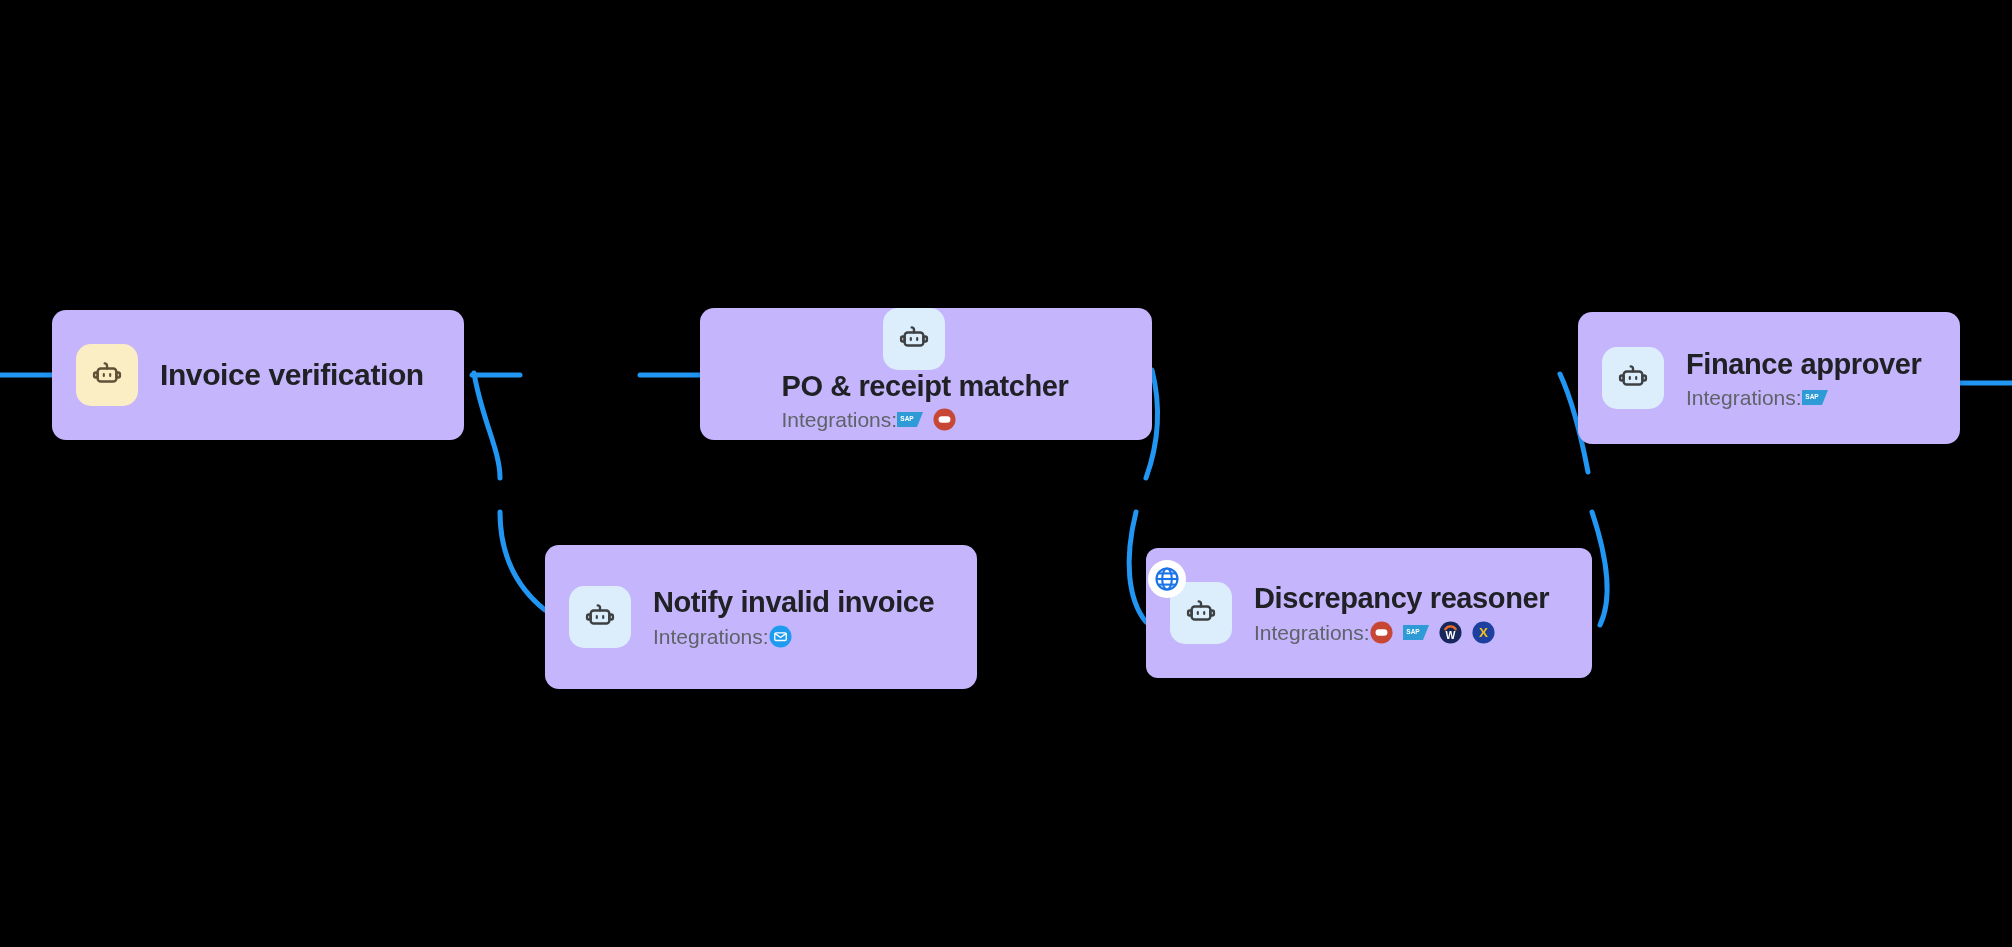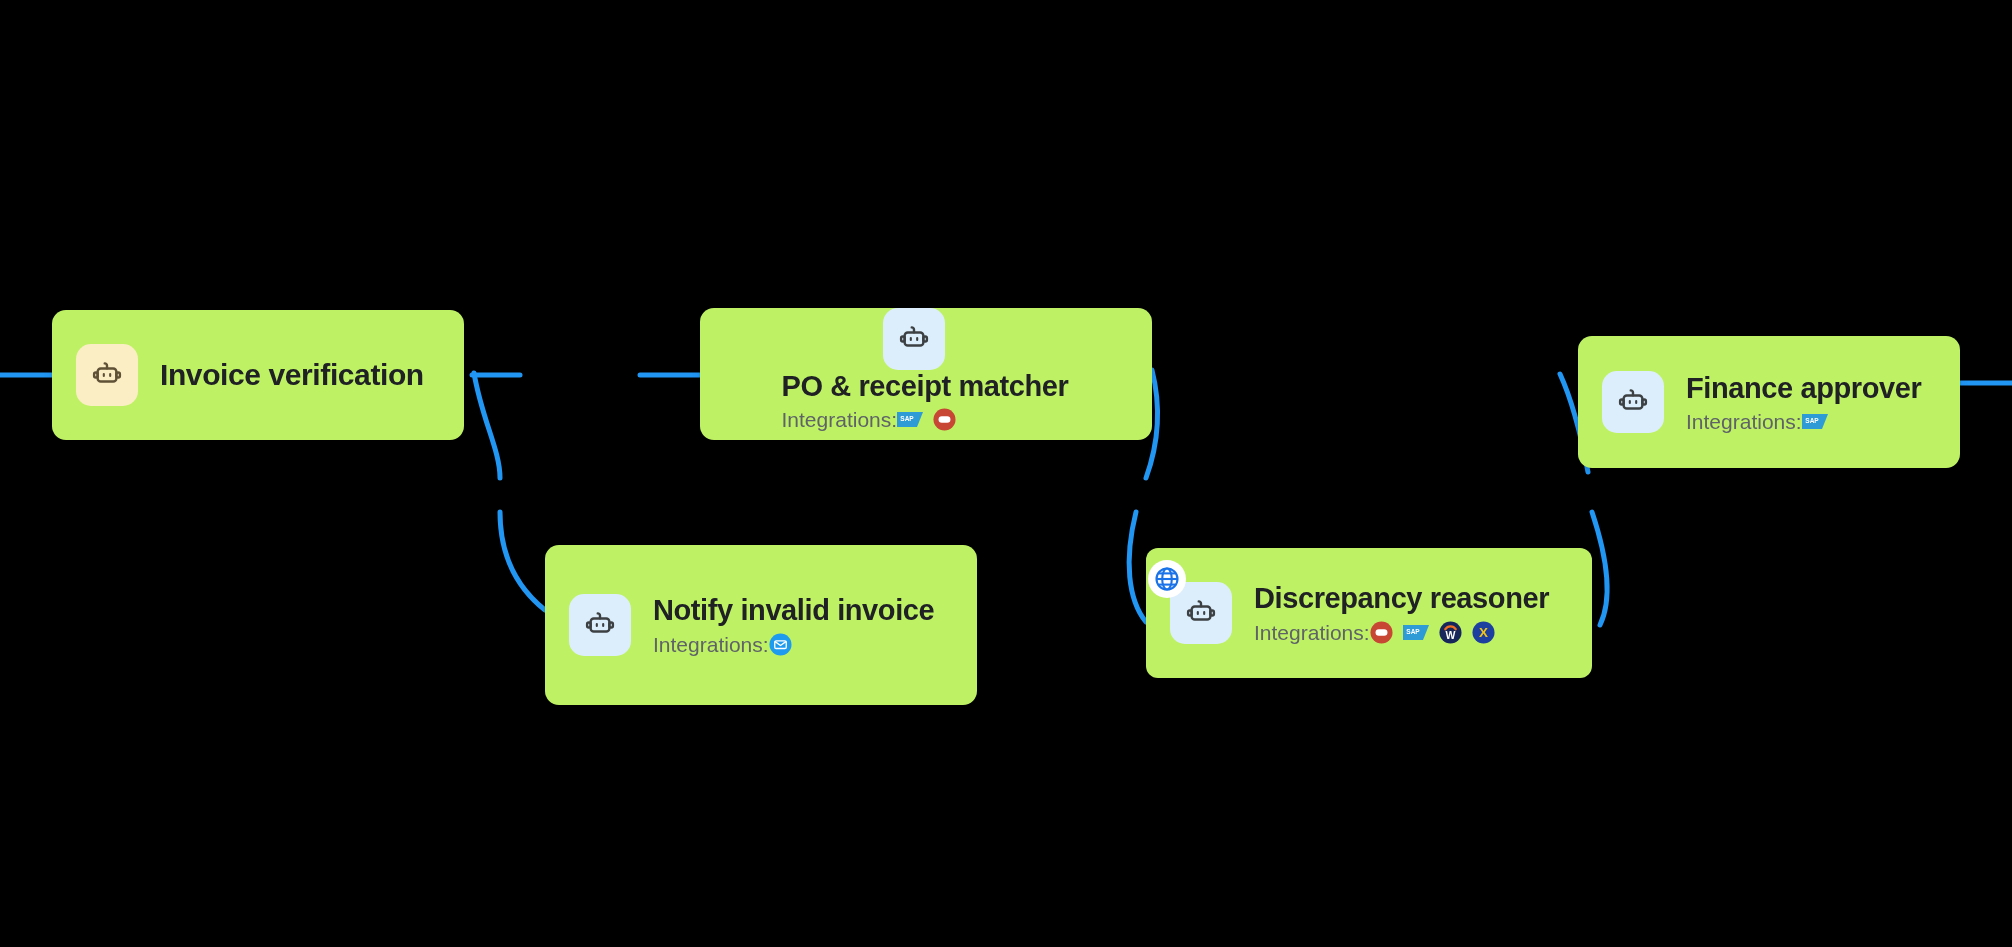--- a/index.html
+++ b/index.html
@@ -29,21 +29,21 @@
     left: 0;
     top: 0;
     width: 2012px;
     height: 947px;
     pointer-events: none;
   }
 
   
   .node {
     position: absolute;
-    background: #bef264;
+    background: #c4b5fd;
     border-radius: 14px;
     box-shadow: 0 2px 10px rgba(0,0,0,0.10), 0 1px 3px rgba(0,0,0,0.08);
     display: flex;
     align-items: center;
     box-sizing: border-box;
     padding: 0 26px 0 24px;
   }
 
   .icon-wrap {
     position: relative;
@@ -207,21 +207,21 @@
             <svg width="23" height="23" viewBox="0 0 24 24">
               <circle cx="12" cy="12" r="11.5" fill="#c74634"></circle>
               <rect x="5.8" y="8.6" width="12.4" height="6.8" rx="3.4" fill="#ffffff"></rect>
             </svg>
           </span>
         </span>
       </div>
     </div>
   </div>
 
-  <div class="node" style="left:1578px; top:312px; width:382px; height:132px;margin-top:24px;">
+  <div class="node" style="left:1578px; top:312px; width:382px; height:132px;">
     <div class="icon-wrap">
       <div class="icon-tile">
         <svg width="34" height="34" viewBox="0 0 24 24" fill="none" stroke="#3c4043" stroke-width="1.7" stroke-linecap="round" stroke-linejoin="round">
           <path d="M12 7.2 V5.4 a1.6 1.6 0 0 0-1.6-1.6"></path>
           <rect x="5.4" y="7.4" width="13.2" height="9.2" rx="2.2"></rect>
           <rect x="2.9" y="10.2" width="2.5" height="3.6" rx="1.1"></rect>
           <rect x="18.6" y="10.2" width="2.5" height="3.6" rx="1.1"></rect>
           <rect x="9" y="10.6" width="1.5" height="2.8" rx="0.7" fill="#3c4043" stroke="none"></rect>
           <rect x="13.5" y="10.6" width="1.5" height="2.8" rx="0.7" fill="#3c4043" stroke="none"></rect>
         </svg>
@@ -236,21 +236,21 @@
             <svg width="26" height="15" viewBox="0 0 52 30">
               <path d="M0 0 H52 L40 30 H0 Z" fill="#2e9bd6"></path>
               <text x="20" y="18" font-family="'Liberation Sans',sans-serif" font-size="13" font-weight="700" fill="#ffffff" text-anchor="middle">SAP</text>
             </svg>
           </span>
         </span>
       </div>
     </div>
   </div>
 
-  <div class="node" style="left:545px; top:545px; width:432px; height:160px;">
+  <div class="node" style="left:545px; top:545px; width:432px; height:144px;">
     <div class="icon-wrap">
       <div class="icon-tile">
         <svg width="34" height="34" viewBox="0 0 24 24" fill="none" stroke="#3c4043" stroke-width="1.7" stroke-linecap="round" stroke-linejoin="round">
           <path d="M12 7.2 V5.4 a1.6 1.6 0 0 0-1.6-1.6"></path>
           <rect x="5.4" y="7.4" width="13.2" height="9.2" rx="2.2"></rect>
           <rect x="2.9" y="10.2" width="2.5" height="3.6" rx="1.1"></rect>
           <rect x="18.6" y="10.2" width="2.5" height="3.6" rx="1.1"></rect>
           <rect x="9" y="10.6" width="1.5" height="2.8" rx="0.7" fill="#3c4043" stroke="none"></rect>
           <rect x="13.5" y="10.6" width="1.5" height="2.8" rx="0.7" fill="#3c4043" stroke="none"></rect>
         </svg>

